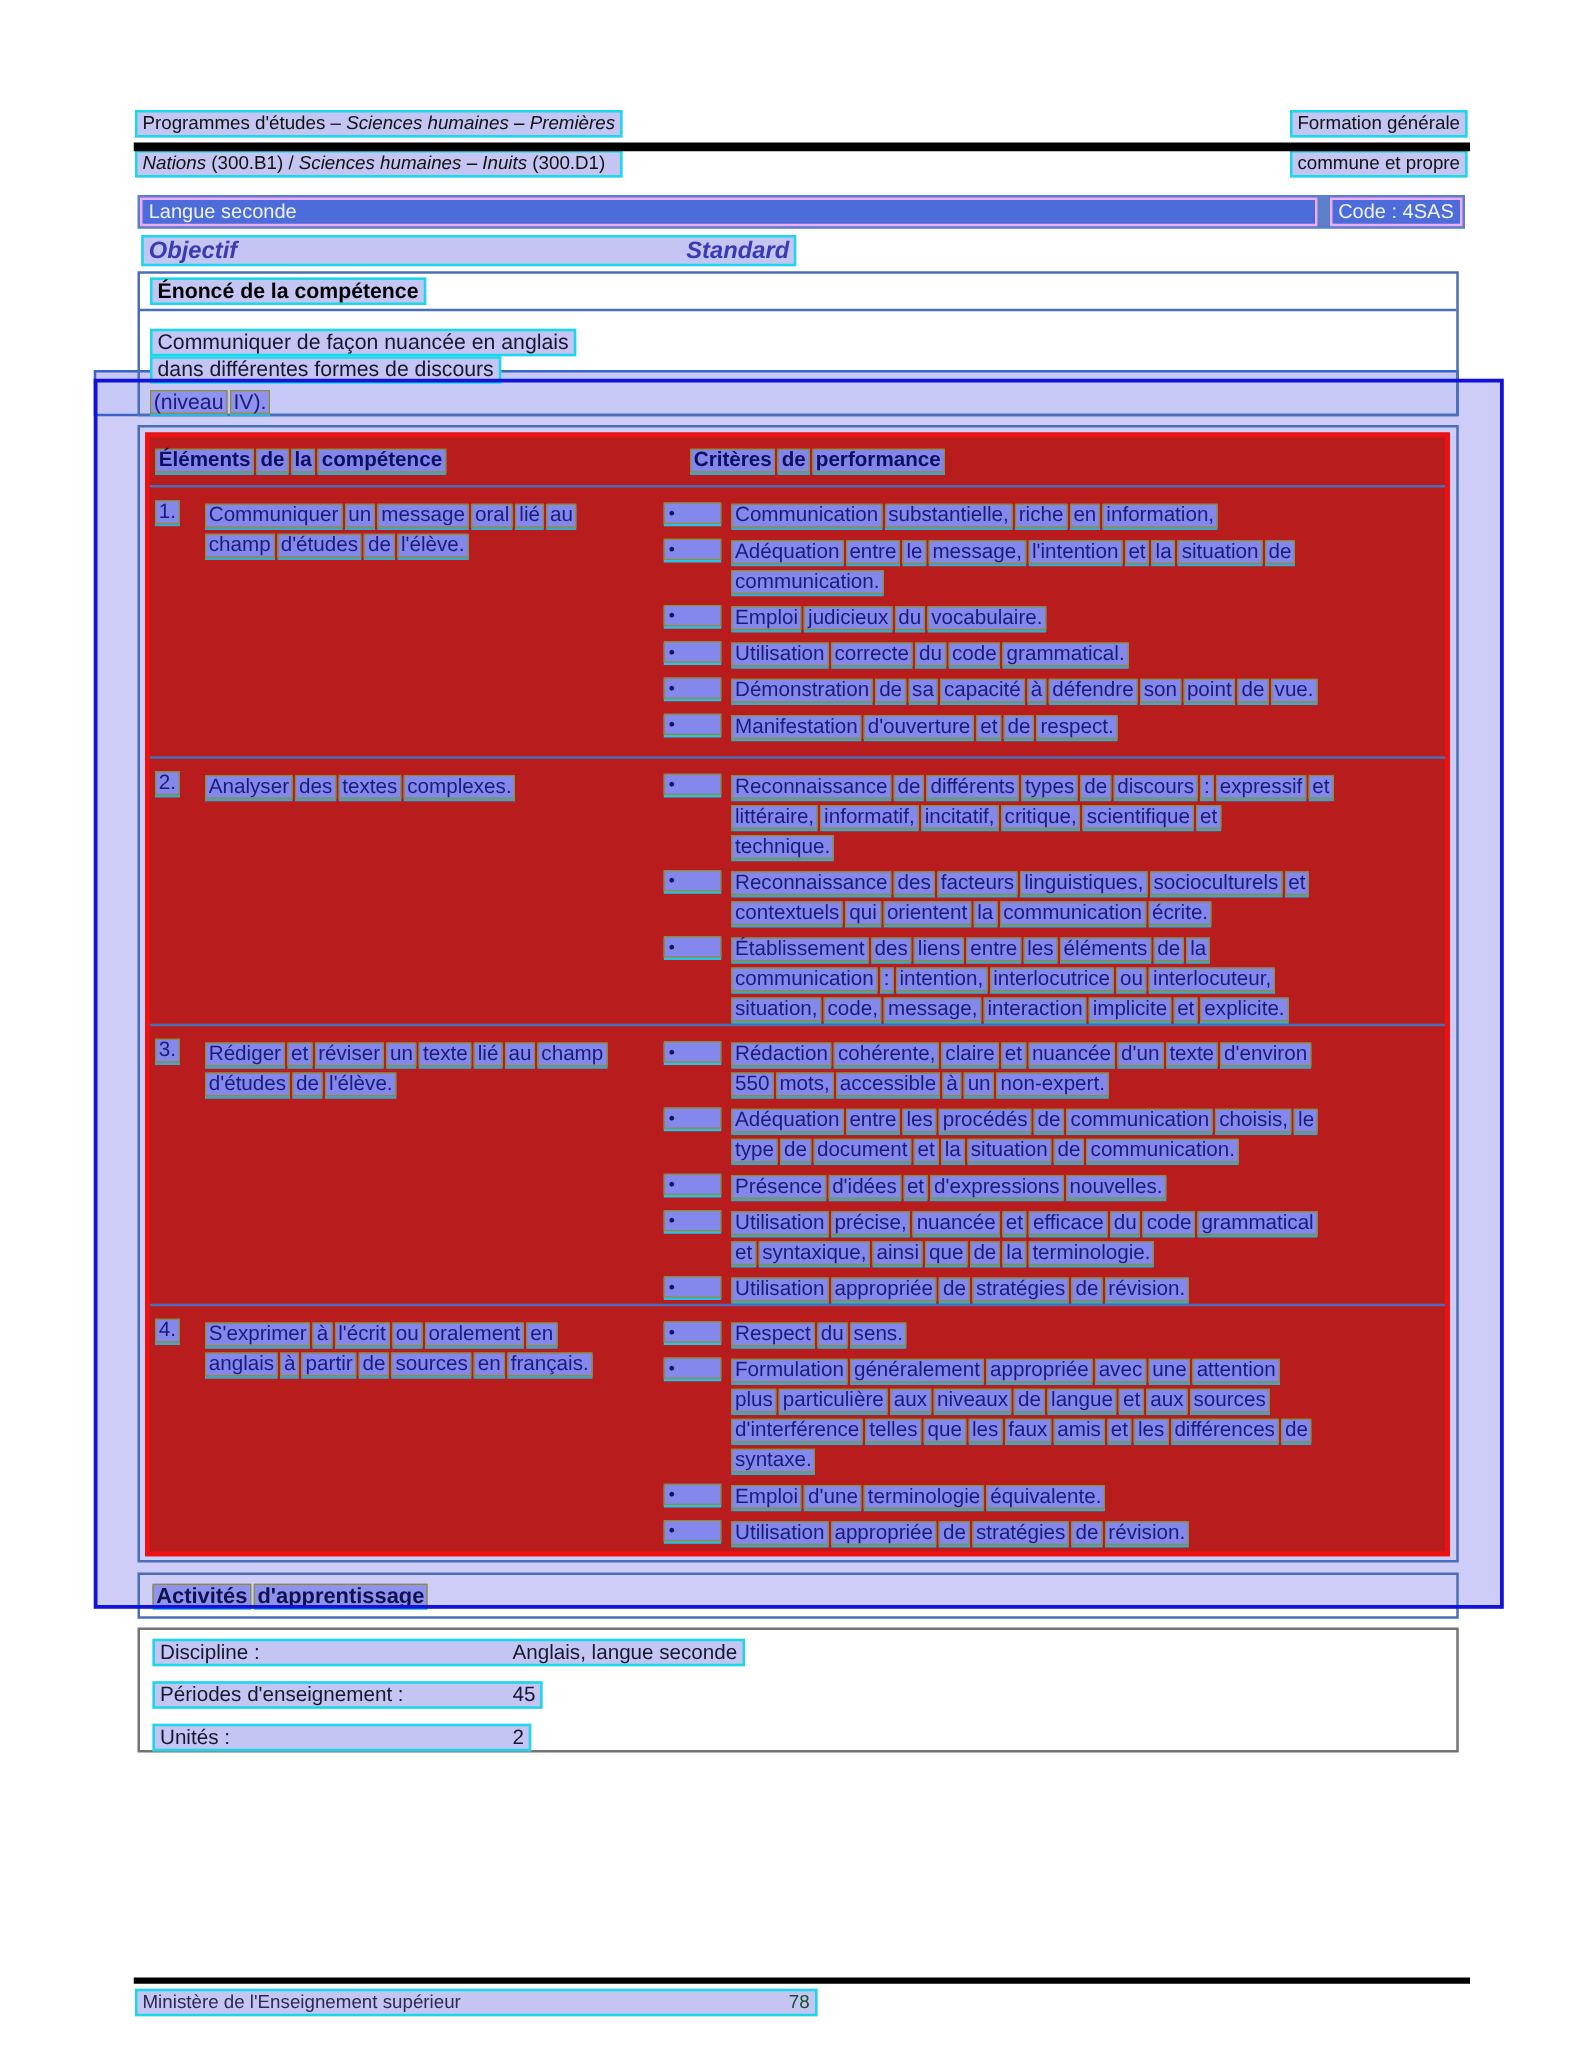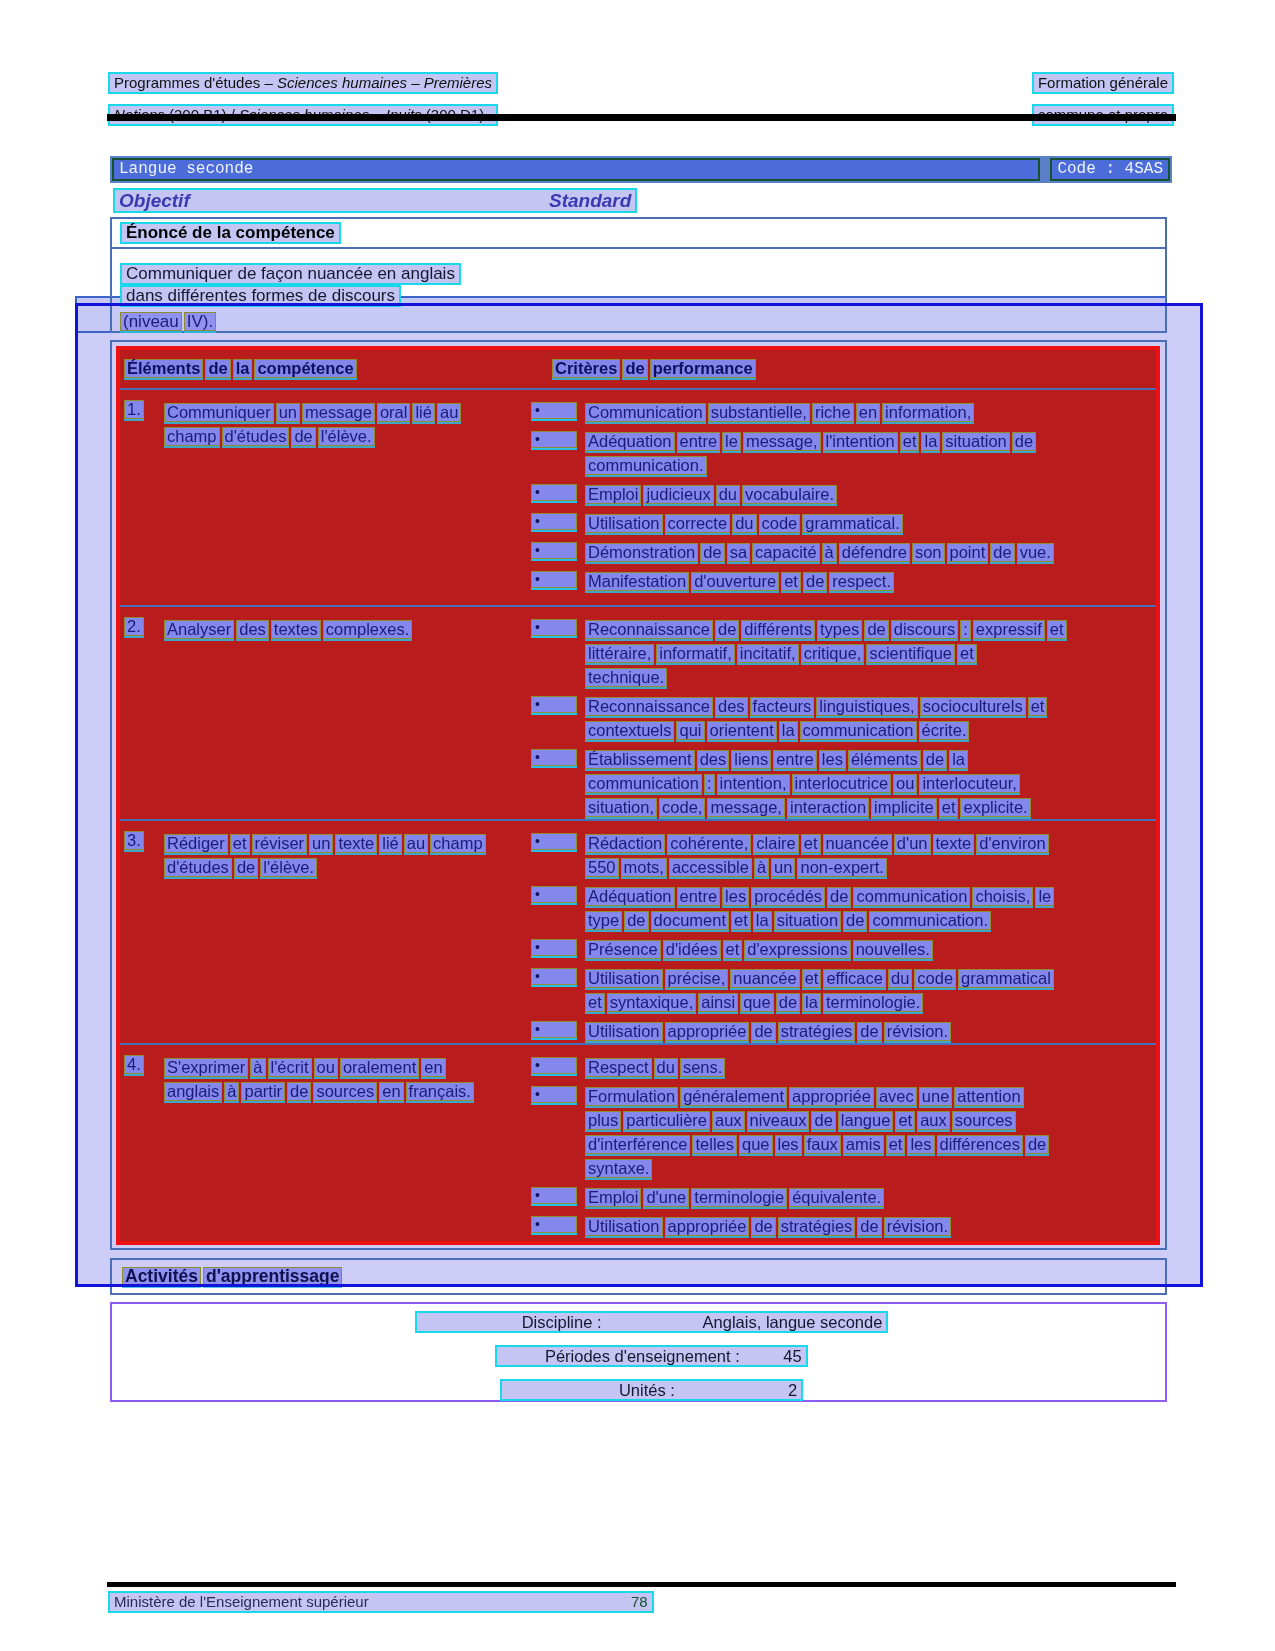--- a/index.html
+++ b/index.html
@@ -3,34 +3,34 @@
 <meta charset="utf-8">
 <style>
   html,body{margin:0;padding:0;background:#fff;}
   body{width:1275px;height:1651px;position:relative;overflow:hidden;
        font-family:"Liberation Sans", sans-serif;color:#111;}
   #page{position:absolute;inset:0;}
 
   
   .hl-cyan{display:inline-block;background:#c4c5f3;border:2px solid #17d9e9;
            padding:0 4px;line-height:18px;}
-  .band-hl{display:inline-block;background:#4c6cd9;border:2px solid #14532d;
-           color:#eef2ff;padding:0 5px;line-height:19px;font-family:Liberation Mono, monospace;}
+  .band-hl{display:inline-block;background:#4c6cd9;border:2px solid #f0abfc;
+           color:#eef2ff;padding:0 5px;line-height:19px;}
   .wl{display:inline-block;background:#8488ec;border:1px solid #8e8e30;
       box-shadow:0 2px 0 rgba(40,190,232,.85);
       padding:0 2px;margin-right:2px;line-height:17px;color:#1c1c78;}
 
   
   .rule{position:absolute;background:#000;z-index:3;}
   #top-rule{left:107px;top:114px;width:1069px;height:7px;}
   #footer-rule{left:107px;top:1582px;width:1069px;height:5px;}
 
   #header{position:absolute;left:108px;top:72px;width:1066px;display:flex;
           justify-content:space-between;font-size:15px;z-index:3;}
-  #header .col{display:flex;flex-direction:column;gap:10px;}
+  #header .col{display:flex;flex-direction:column;gap:10px;margin-top:16px;}
   #header .col.right{align-items:flex-end;text-align:left;}
   #header em{font-style:italic;}
 
   #band{position:absolute;left:110px;top:156px;width:1062px;height:27px;
         background:#5b7fc8;display:flex;align-items:center;box-sizing:border-box;
         padding:0 2px;font-size:16px;z-index:3;}
   #band .band-hl.title{flex:1;margin-right:10px;}
 
   #objectif-row{position:absolute;left:113px;top:188px;z-index:3;}
   #objectif-row .hl-cyan{font-size:19px;font-weight:bold;font-style:italic;
@@ -81,22 +81,22 @@
         color:#14145e;font-size:14px;line-height:15px;padding-left:3px;
         box-sizing:border-box;}
 
   
   #activites-box{position:absolute;left:110px;top:1258px;width:1057px;height:37px;
         border:2px solid #4a6fb8;box-sizing:border-box;z-index:2;
         padding:6px 0 0 10px;font-size:17.5px;font-weight:bold;}
   #activites-box .wl{background:#8f92ee;color:#10104e;}
 
   #info-box{position:absolute;left:110px;top:1302px;width:1057px;height:100px;
-        border:2px solid #8b5cf6;box-sizing:border-box;background:#fff;z-index:2;
-        font-size:16.5px;padding:2px 0 0 26px;text-align:center;}
+        border:2px solid #737373;box-sizing:border-box;background:#fff;z-index:2;
+        font-size:16.5px;padding:2px 0 0 10px;}
   .info-line{margin-top:11px;height:23px;}
   .info-line:first-child{margin-top:5px;}
   .info-line .label{display:inline-block;width:282px;}
   .info-line .hl-cyan{color:#171730;}
 
   #footer-line{position:absolute;left:108px;top:1591px;z-index:3;font-size:15px;}
   #footer-line .ftext{display:inline-block;width:517px;color:#2a2a55;}
   #footer-line .fnum{color:#14532d;}
 </style>
 </head>

